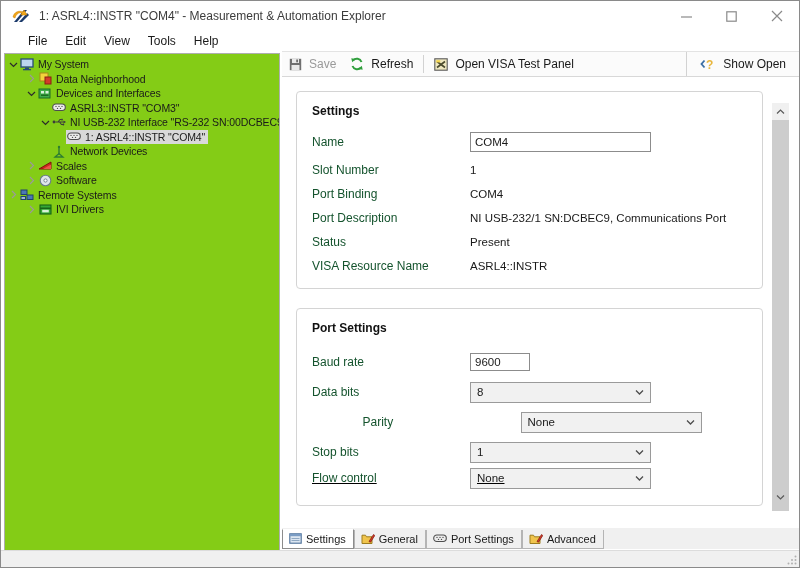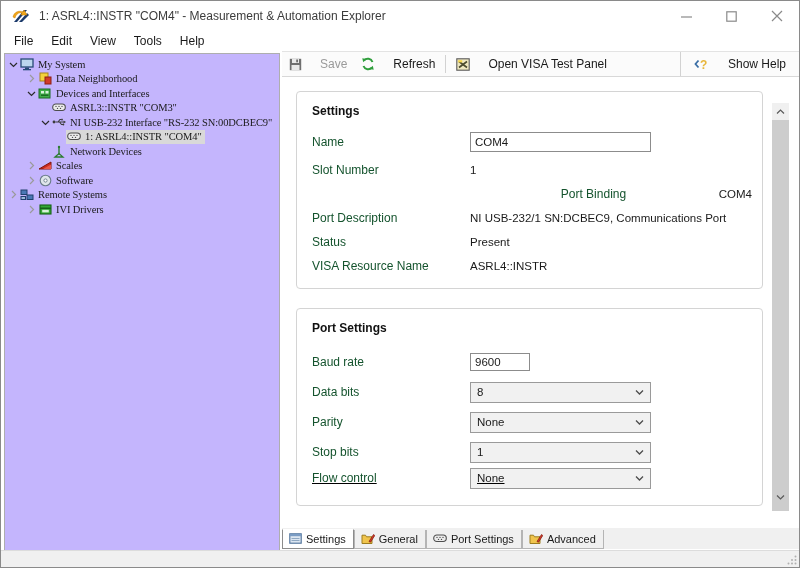--- a/index.html
+++ b/index.html
@@ -7,58 +7,58 @@
   .window { position:relative; width:800px; height:568px; background:#ffffff; border:1px solid #8a8a8a; overflow:hidden; }
 
   
   .titlebar { position:absolute; left:0; top:0; right:0; height:30px; background:#ffffff; display:flex; align-items:center; }
   .app-icon { margin-left:10px; width:19px; height:19px; flex:0 0 auto; }
   .title-text { margin-left:9px; font-size:12px; color:#3c3c3c; white-space:nowrap; }
   .win-controls { margin-left:auto; display:flex; align-items:center; height:100%; }
   .win-btn { width:45px; height:30px; display:flex; align-items:center; justify-content:center; color:#707070; }
 
   
-  .menubar { position:absolute; left:0; top:30px; right:0; height:21px; background:#ffffff; display:flex; align-items:center; padding-left:4px; }
+  .menubar { position:absolute; left:0; top:30px; right:0; height:21px; background:#ffffff; display:flex; align-items:center; padding-left:18px; }
   .menu-item { font-size:12px; color:#1a1a1a; padding:2px 9px 3px 9px; }
 
   
-  .tree-panel { position:absolute; left:3px; top:52px; width:276px; height:498px; background:#c4b5fd; border:1px solid #aeaeae; overflow:hidden; padding-top:3px;font-family:Liberation Serif, serif; }
+  .tree-panel { position:absolute; left:3px; top:52px; width:276px; height:498px; background:#84cc16; border:1px solid #aeaeae; overflow:hidden; padding-top:3px; }
   .trow { display:flex; align-items:center; height:14.5px; font-size:10.5px; color:#1a1a1a; white-space:nowrap; overflow:hidden; letter-spacing:-0.1px; }
   .trow .chev { width:13px; height:13px; flex:0 0 auto; display:flex; align-items:center; justify-content:center; }
   .trow .ticon { width:14px; height:13px; flex:0 0 auto; margin-right:4px; display:flex; align-items:center; justify-content:center; }
   .lvl0 { padding-left:2px; } .lvl1 { padding-left:20px; } .lvl2 { padding-left:34px; } .lvl3 { padding-left:48px; }
   .selwrap { display:flex; align-items:center; background:#d9d9d9; padding:0 3px 0 1px; height:14.5px; }
   .selwrap .ticon { margin-right:4px; }
 
   
   .right-region { position:absolute; left:281px; top:50px; right:0; bottom:18px; }
   .toolbar { position:absolute; left:0; top:0; right:0; height:26px; background:#fbfbfb; border-top:1px solid #e3e3e3; border-bottom:1px solid #d8d8d8; display:flex; align-items:center; font-size:12px; color:#1a1a1a; }
-  .tbtn { display:flex; align-items:center; gap:18px; padding:3px 7px; white-space:nowrap; }
+  .tbtn { display:flex; align-items:center; gap:7px; padding:3px 7px; white-space:nowrap; }
   .tbtn.disabled { color:#9a9a9a; }
   .tsep { width:1px; height:18px; background:#d2d2d2; margin:0 3px; }
   .help-band { margin-left:auto; display:flex; align-items:center; border-left:1px solid #d2d2d2; height:100%; padding:0 6px; }
 
   
   .main { position:absolute; left:0; top:26px; right:0; bottom:22px; background:#ffffff; }
   .groupbox { position:absolute; left:14px; width:467px; background:#ffffff; border:1px solid #d4d4d4; border-radius:4px; }
   .gb-settings { top:14px; height:198px; }
   .gb-portsettings { top:231px; height:198px; }
   .gb-title { font-weight:bold; font-size:12px; color:#111; padding:12px 0 0 15px; }
   .grow { position:absolute; left:15px; right:10px; display:flex; align-items:center; }
   .grow .glabel { width:158px; font-size:12px; color:#14532d; flex:0 0 auto; }
   .grow .gvalue { font-size:11.5px; color:#1a1a1a; white-space:nowrap; }
   .txtinput { width:181px; height:20px; border:1px solid #8c8c8c; background:#ffffff; font-family:"Liberation Sans",sans-serif; font-size:11.5px; color:#1a1a1a; padding:0 4px; }
   .txtinput.small { width:60px; height:18px; }
   .combobox { width:181px; height:21px; background:#f1f1f1; border:1px solid #9a9a9a; display:flex; align-items:center; font-size:11.5px; color:#1a1a1a; padding:0 6px; position:relative; }
   .combobox .cb-arrow { position:absolute; right:6px; top:6px; }
 
   
-  .g1r0{top:36px;height:28px;} .g1r1{top:66px;height:24px;} .g1r2{top:90px;height:24px;justify-content:flex-end;} .g1r3{top:114px;height:24px;} .g1r4{top:138px;height:24px;} .g1r5{top:162px;height:24px;}
-  
-  .g2r0{top:38px;height:30px;} .g2r1{top:68px;height:30px;} .g2r2{top:98px;height:30px;} .g2r3{top:128px;height:30px;} .g2r4{top:154px;height:30px;text-decoration:underline;}
+  .g1r0{top:36px;height:28px;} .g1r1{top:66px;height:24px;} .g1r2{top:90px;height:24px;} .g1r3{top:114px;height:24px;} .g1r4{top:138px;height:24px;} .g1r5{top:162px;height:24px;}
+  
+  .g2r0{top:38px;height:30px;} .g2r1{top:68px;height:30px;} .g2r2{top:98px;height:30px;justify-content:center;} .g2r3{top:128px;height:30px;} .g2r4{top:154px;height:30px;text-decoration:underline;}
 
   
   .scrollbar { position:absolute; right:10px; top:26px; bottom:22px; width:17px; background:#f0f0f0; }
   .sb-arrow { position:absolute; left:0; width:17px; height:17px; display:flex; align-items:center; justify-content:center; }
   .sb-up { top:0; } .sb-down { bottom:0; }
   .sb-thumb { position:absolute; left:0; top:17px; width:17px; height:391px; background:#cdcdcd; }
 
   
   .tabbar { position:absolute; left:0; right:0; bottom:0; height:22px; background:#f0f0f0; border-top:1px solid #ffffff; display:flex; align-items:flex-start; padding-top:2px; }
   .tab { display:flex; align-items:center; gap:4px; font-size:11px; color:#1a1a1a; padding:2px 7px 3px 6px; border:1px solid #b4b4b4; border-top:none; background:#f0f0f0; height:19px; }
@@ -314,21 +314,21 @@
             <rect x="2.2" y="2.2" width="4" height="2.2" fill="#f5d64d"></rect>
           </svg>
         <span>Open VISA Test Panel</span>
       </div>
       <div class="help-band">
         <div class="tbtn">
           <svg width="16" height="14" viewBox="0 0 16 14">
               <polyline points="4.5,3.5 1.5,7 4.5,10.5" fill="none" stroke="#3a6ea5" stroke-width="1.8"></polyline>
               <text x="6" y="11.5" font-size="12" font-weight="bold" fill="#e8b63c" font-family="Liberation Sans, sans-serif">?</text>
             </svg>
-          <span>Show Help</span>
+          <span>Show Open</span>
         </div>
       </div>
     </div>
 
     <div class="main">
 
       <div class="groupbox gb-settings">
         <div class="gb-title">Settings</div>
         <div class="grow g1r0">
           <span class="glabel">Name</span>

